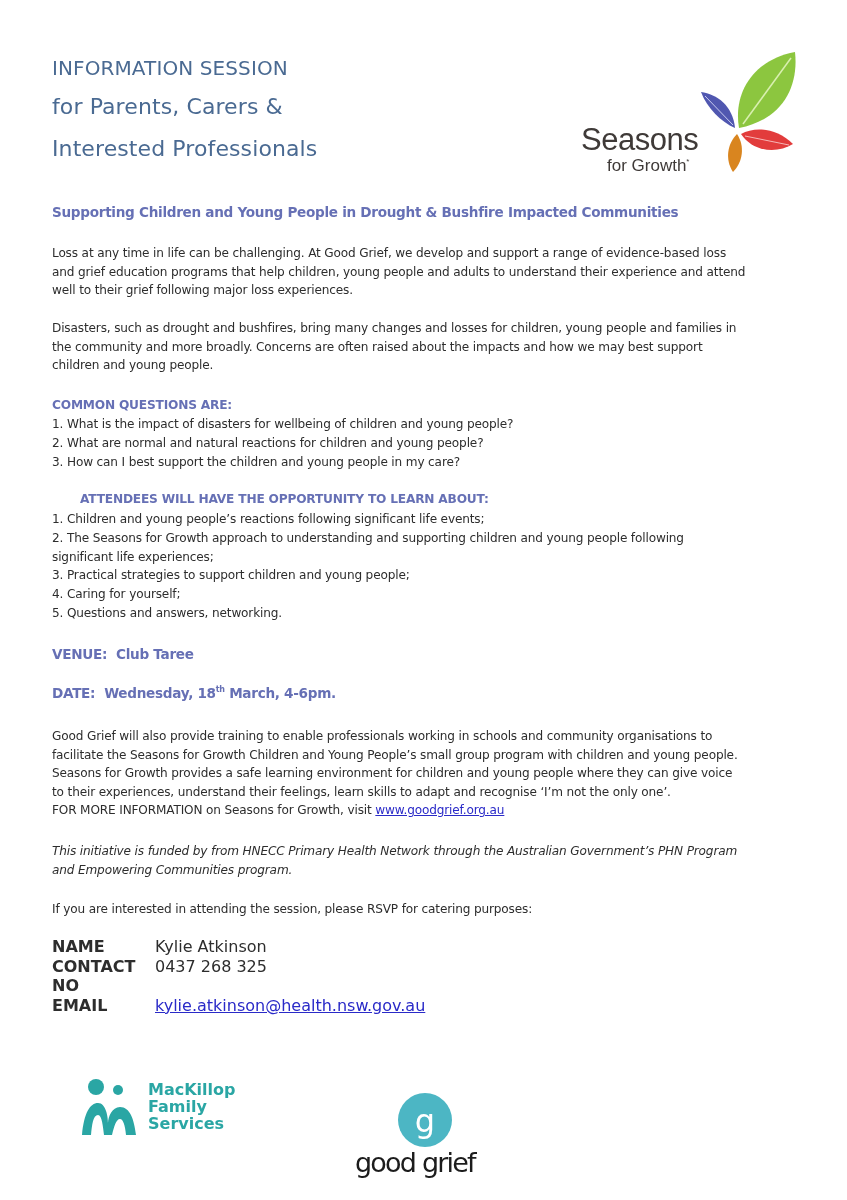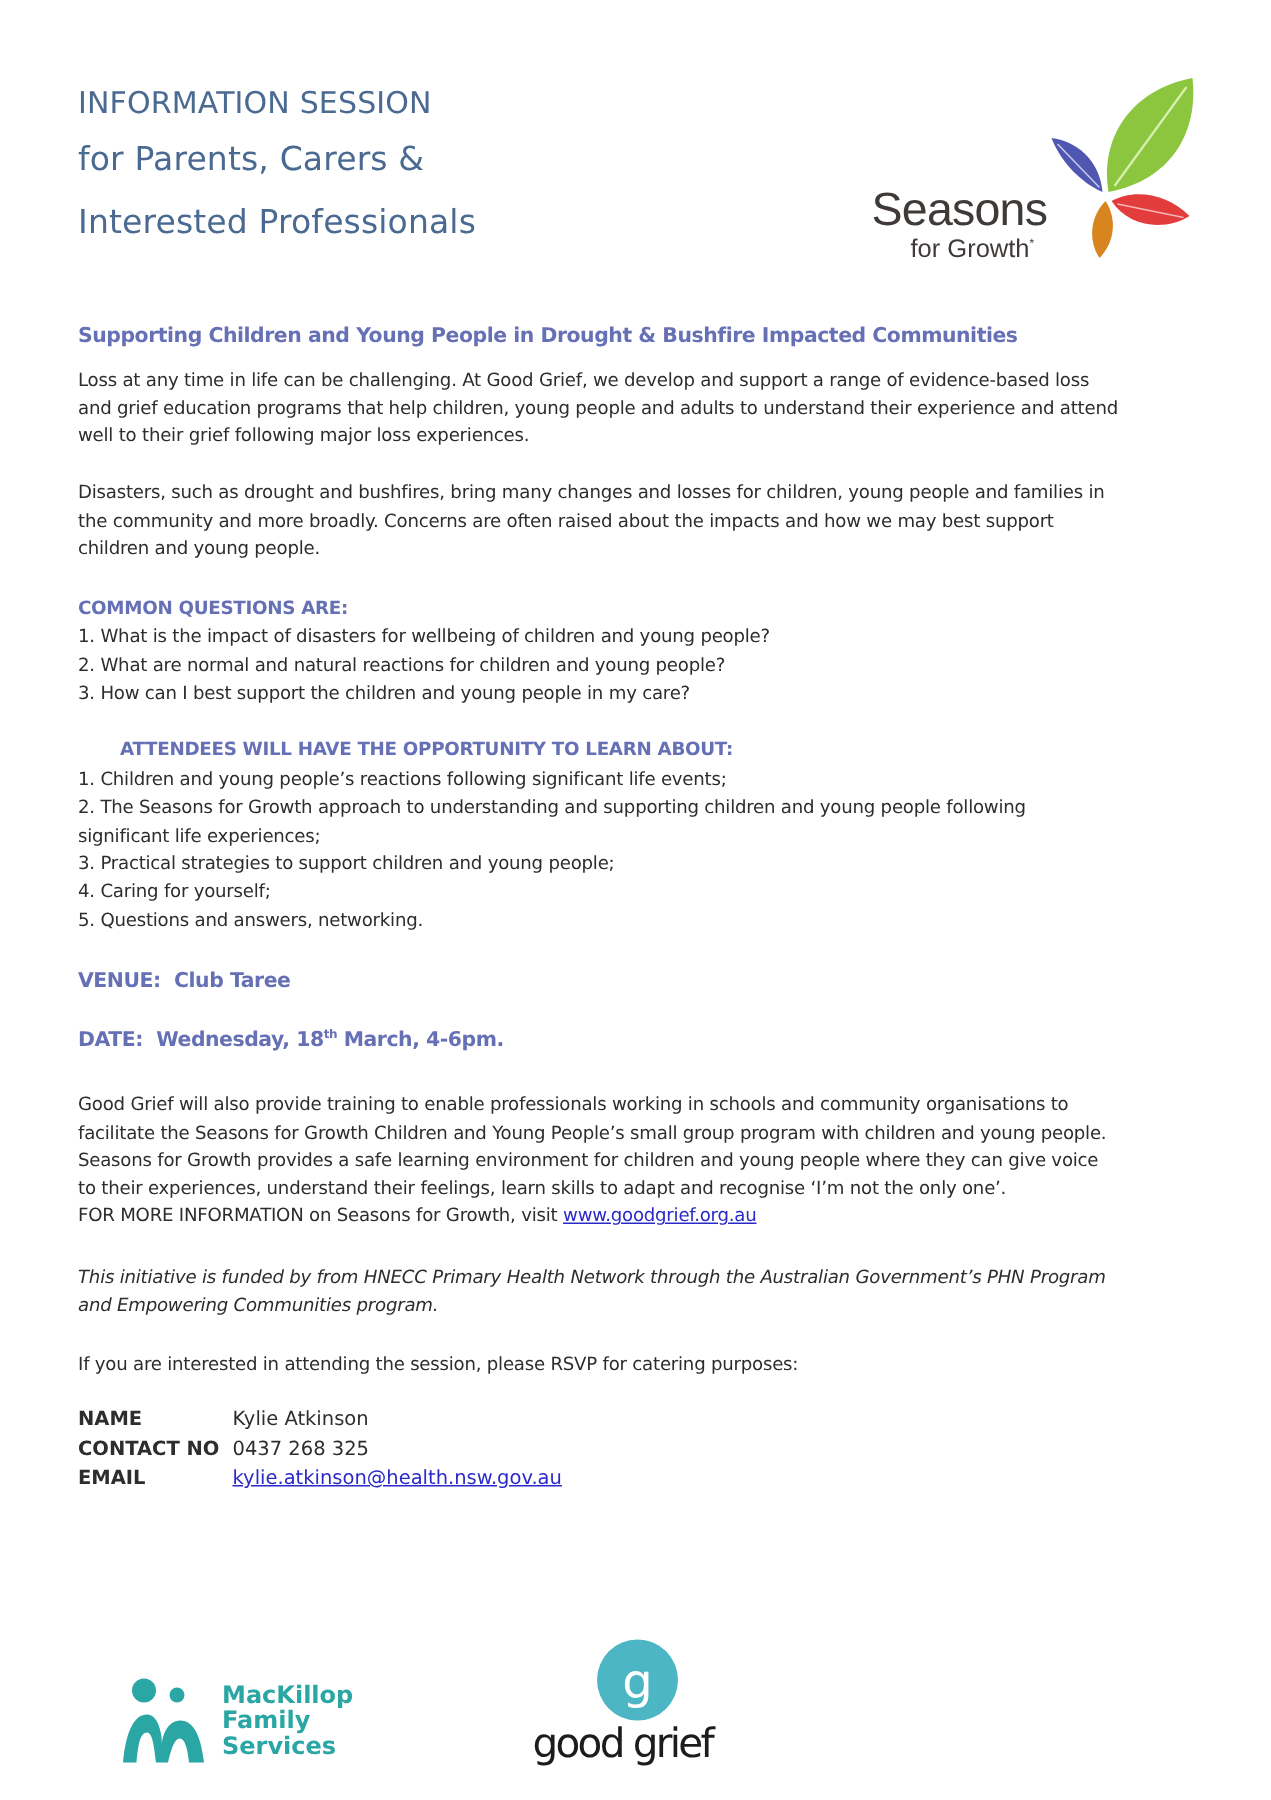--- a/index.html
+++ b/index.html
@@ -13,36 +13,36 @@
 
   .logo-sfg { position: absolute; left: 575px; top: 48px; width: 230px; height: 140px; }
   .sfg-word { position: absolute; left: 6px; top: 74px; font-size: 31px; color: #3f3a38;
               font-family: "Liberation Sans", sans-serif; letter-spacing: -0.5px; }
   .sfg-sub { position: absolute; left: 32px; top: 108px; font-size: 17px; color: #3f3a38;
              font-family: "Liberation Sans", sans-serif; }
   .sfg-leaves { position: absolute; left: 118px; top: 0; }
 
   .body-text { position: absolute; left: 52px; width: 750px; font-size: 12.1px; line-height: 18.6px;
                font-family: "DejaVu Sans", sans-serif; color: #2d2d2d; letter-spacing: -0.15px; }
-  .subtitle { position: absolute; left: 52px; top: 216px; font-size: 13.6px; font-weight: bold;
+  .subtitle { position: absolute; left: 52px; top: 204px; font-size: 13.6px; font-weight: bold;
               color: #6670b5; font-family: "DejaVu Sans", sans-serif; letter-spacing: -0.3px; }
   .sec-head { position: absolute; left: 52px; font-size: 12.2px; font-weight: bold; color: #6670b5;
               letter-spacing: -0.2px; }
   .list { position: absolute; left: 52px; font-size: 12.1px; line-height: 18.8px; color: #2d2d2d; letter-spacing: -0.15px; width: 750px; }
   .list div { white-space: nowrap; }
   .venue, .date { position: absolute; left: 52px; font-size: 13.6px; font-weight: bold; color: #6670b5; letter-spacing: -0.3px; }
   sup { font-size: 8px; }
   a { color: #2a2ac8; text-decoration: underline; }
   .italic { font-style: italic; }
-  .contact { position: absolute; left: 52px; top: 937px; font-size: 13px; line-height: 19.5px; }
+  .contact { position: absolute; left: 52px; top: 937px; font-size: 16px; line-height: 19.5px; }
   .contact .row { display: flex; }
   .contact .lbl { width: 103px; font-weight: bold; color: #2d2d2d; }
   .contact .val { color: #2d2d2d; }
 
-  .mackillop { position: absolute; left: 78px; top: 1117px; width: 180px; height: 60px; }
+  .mackillop { position: absolute; left: 78px; top: 1077px; width: 180px; height: 60px; }
   .mk-text { position: absolute; left: 70px; top: 4px; font-size: 16px; line-height: 17px;
              font-weight: bold; color: #2aa6a4; font-family: "DejaVu Sans", sans-serif; }
   .goodgrief { position: absolute; left: 355px; top: 1092px; width: 140px; height: 95px; }
   .gg-word { position: absolute; left: 0; top: 55px; width: 140px; font-size: 27px;
              color: #1c1c1c; font-family: "DejaVu Sans", sans-serif; letter-spacing: -1.8px; }
 </style>
 </head>
 <body>
 
 <div class="title t1">INFORMATION SESSION</div>

